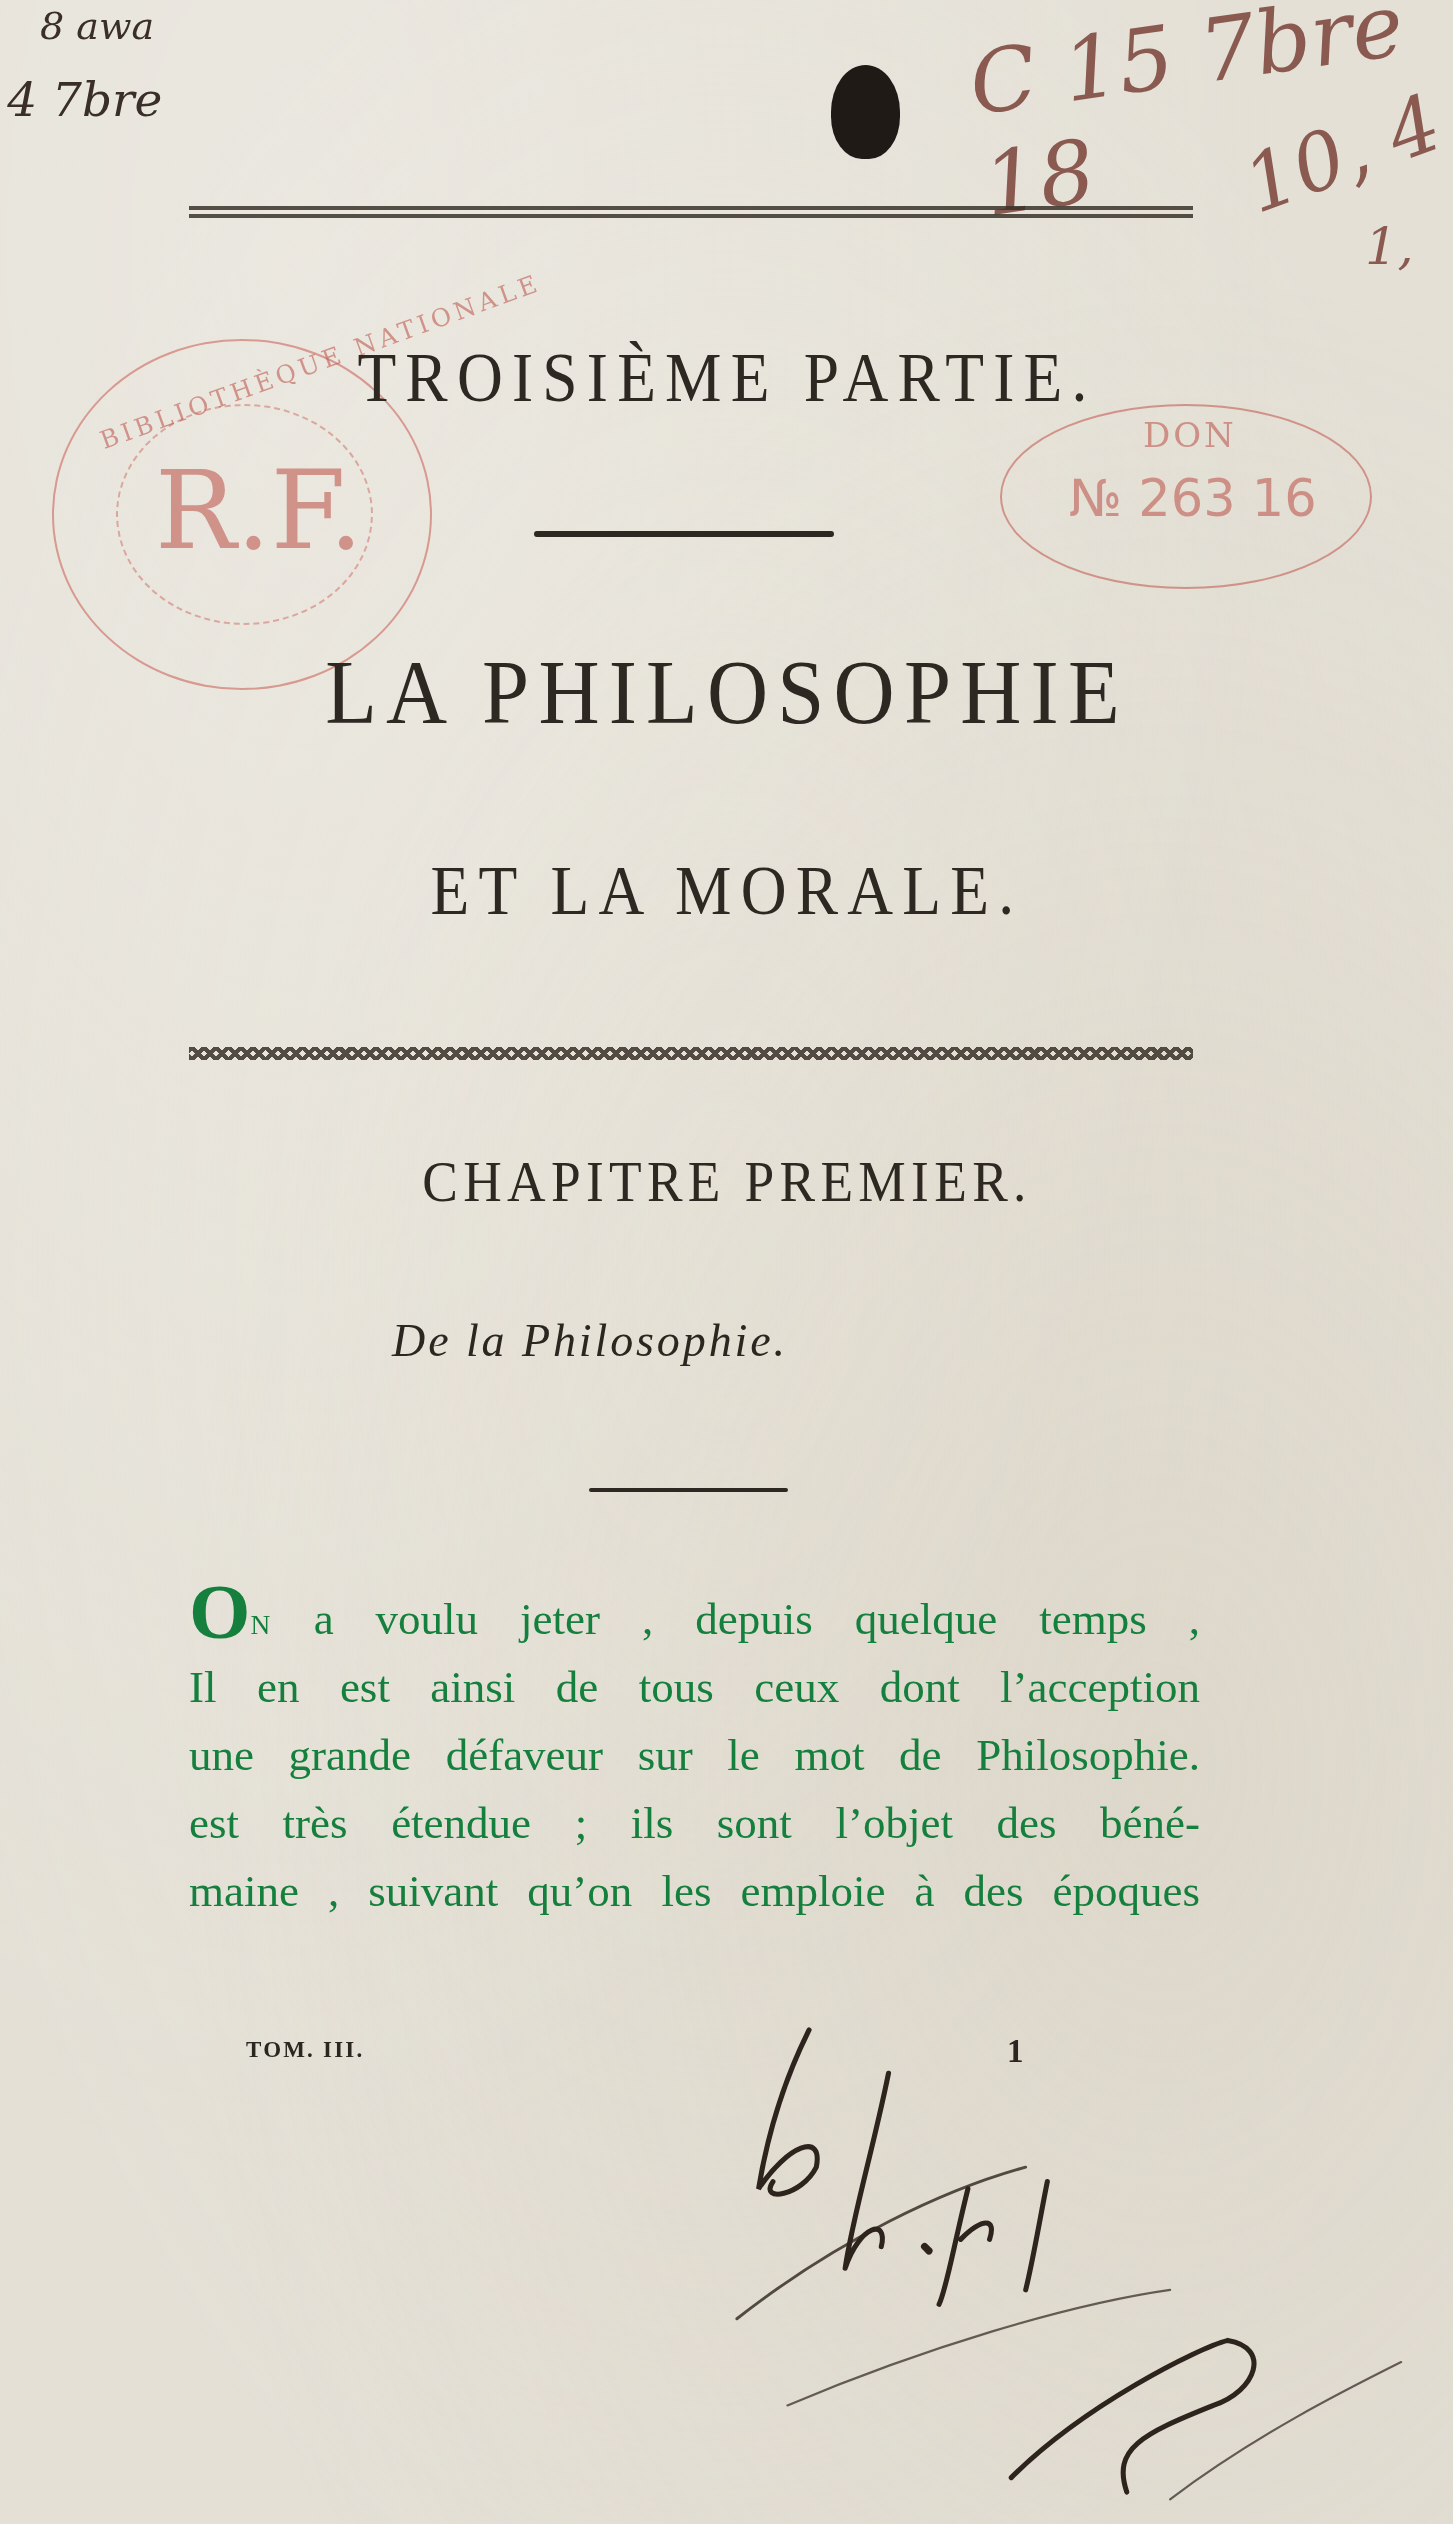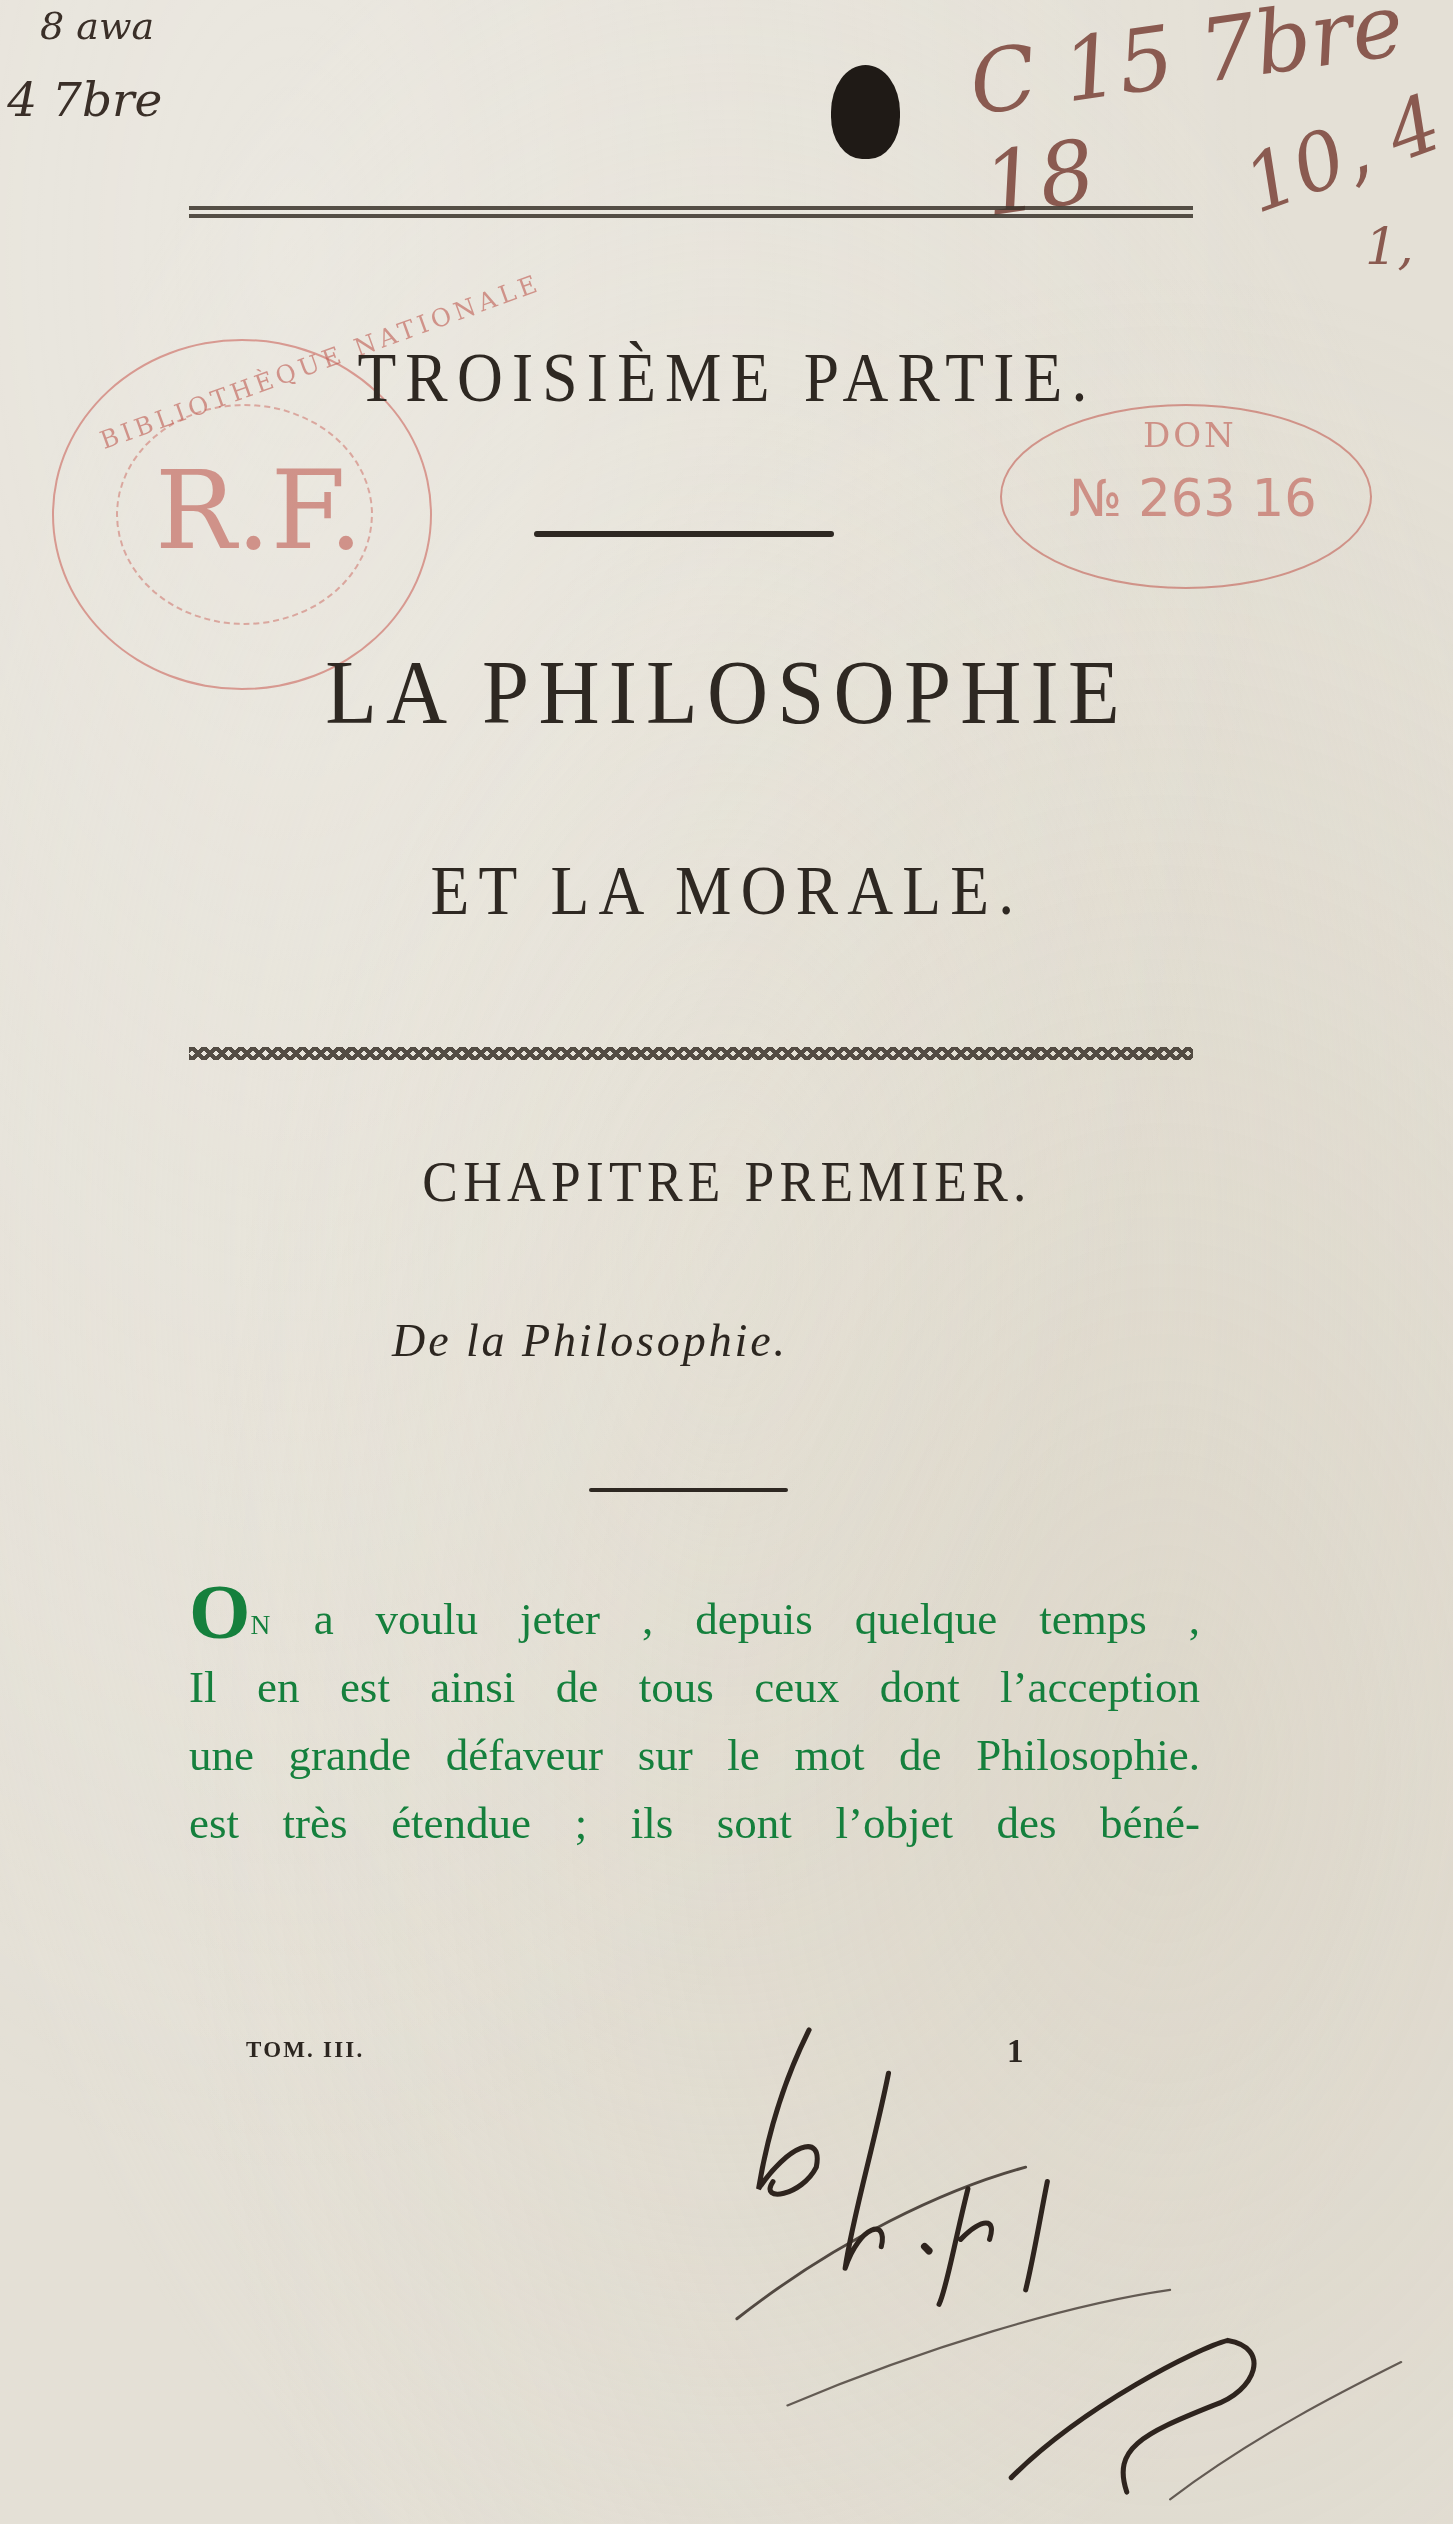--- a/index.html
+++ b/index.html
@@ -101,20 +101,21 @@
 <div class="heading" style="top:1148px;font-size:58px;letter-spacing:5.8px;">CHAPITRE PREMIER.</div>
 
 <div class="abs" style="left:0;width:1180px;top:1314px;text-align:center;font-family:'Liberation Serif','DejaVu Serif',serif;font-style:italic;font-size:46px;letter-spacing:2.9px;">De la Philosophie.</div>
 <div class="short-rule" style="left:589px;top:1488px;width:199px;height:4.3px;"></div>
 
 <div class="body-text" style="top:1585px;">
   <span class="body-line"><span class="dropcap">O</span><span class="smallcap">N</span><span> a voulu jeter , depuis quelque temps ,</span></span>
   <span class="body-line">Il en est ainsi de tous ceux dont l’acception</span>
   <span class="body-line">une grande défaveur sur le mot de Philosophie.</span>
   <span class="body-line">est très étendue ; ils sont l’objet des béné-</span>
+  <span class="body-line">maine , suivant qu’on les emploie à des époques</span>
 </div>
 
 <div class="abs" style="left:246px;top:2037px;font-size:23px;font-weight:bold;font-family:'Liberation Serif',serif;letter-spacing:2.2px;text-align:center;">TOM. III.</div>
 <div class="abs" style="left:1007px;top:2033px;font-size:33px;font-weight:bold;font-family:'Liberation Serif',serif;">1</div>
 
 <svg class="abs" style="left:708px;top:2001px;" width="722" height="520" viewBox="0 0 1000 720">
   <g fill="none" stroke="#2e241e" stroke-width="7" stroke-linecap="round">
     <path d="M140 40 C 100 120, 80 200, 70 260 C 110 200, 160 180, 150 230 C 130 270, 70 280, 90 250"></path>
     <path d="M40 440 C 180 330, 330 260, 440 230" stroke-width="4" opacity=".8"></path>
     <path d="M250 100 C 230 200, 200 300, 190 370 M190 370 C 210 310, 250 300, 240 340"></path>

